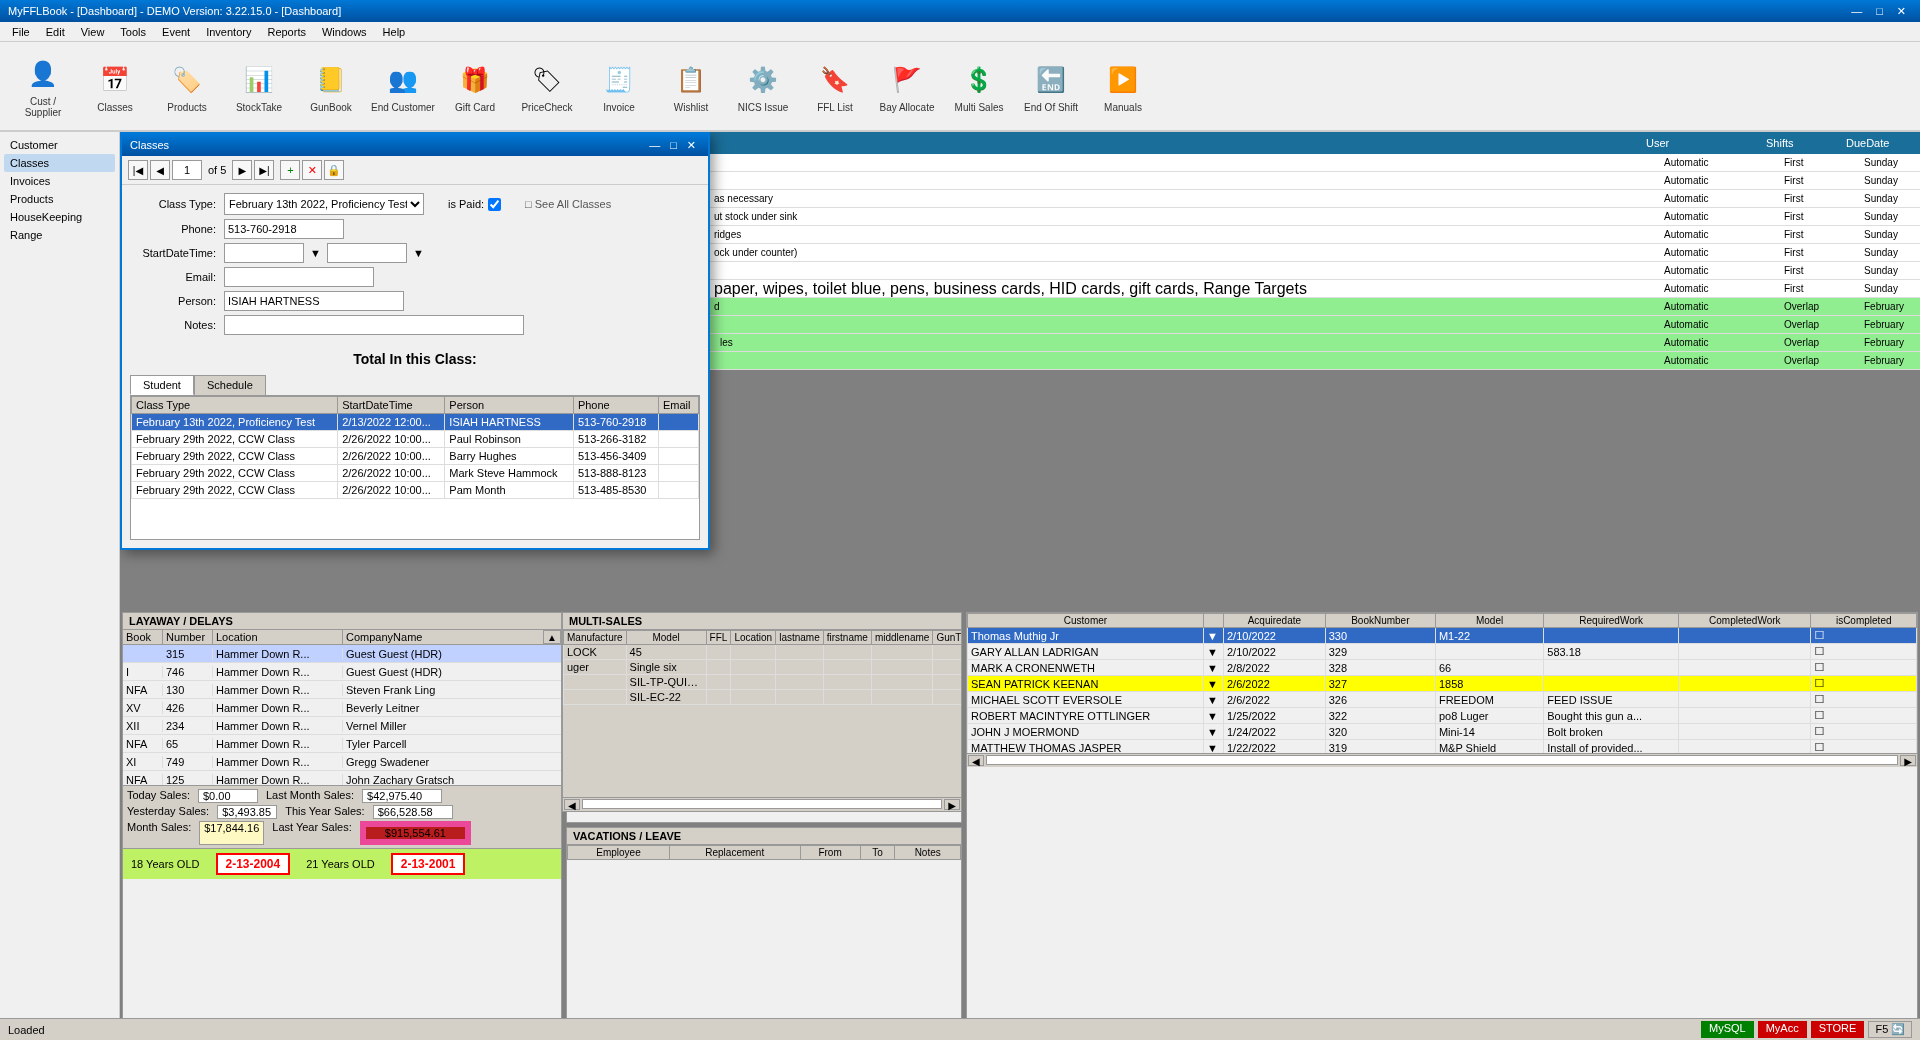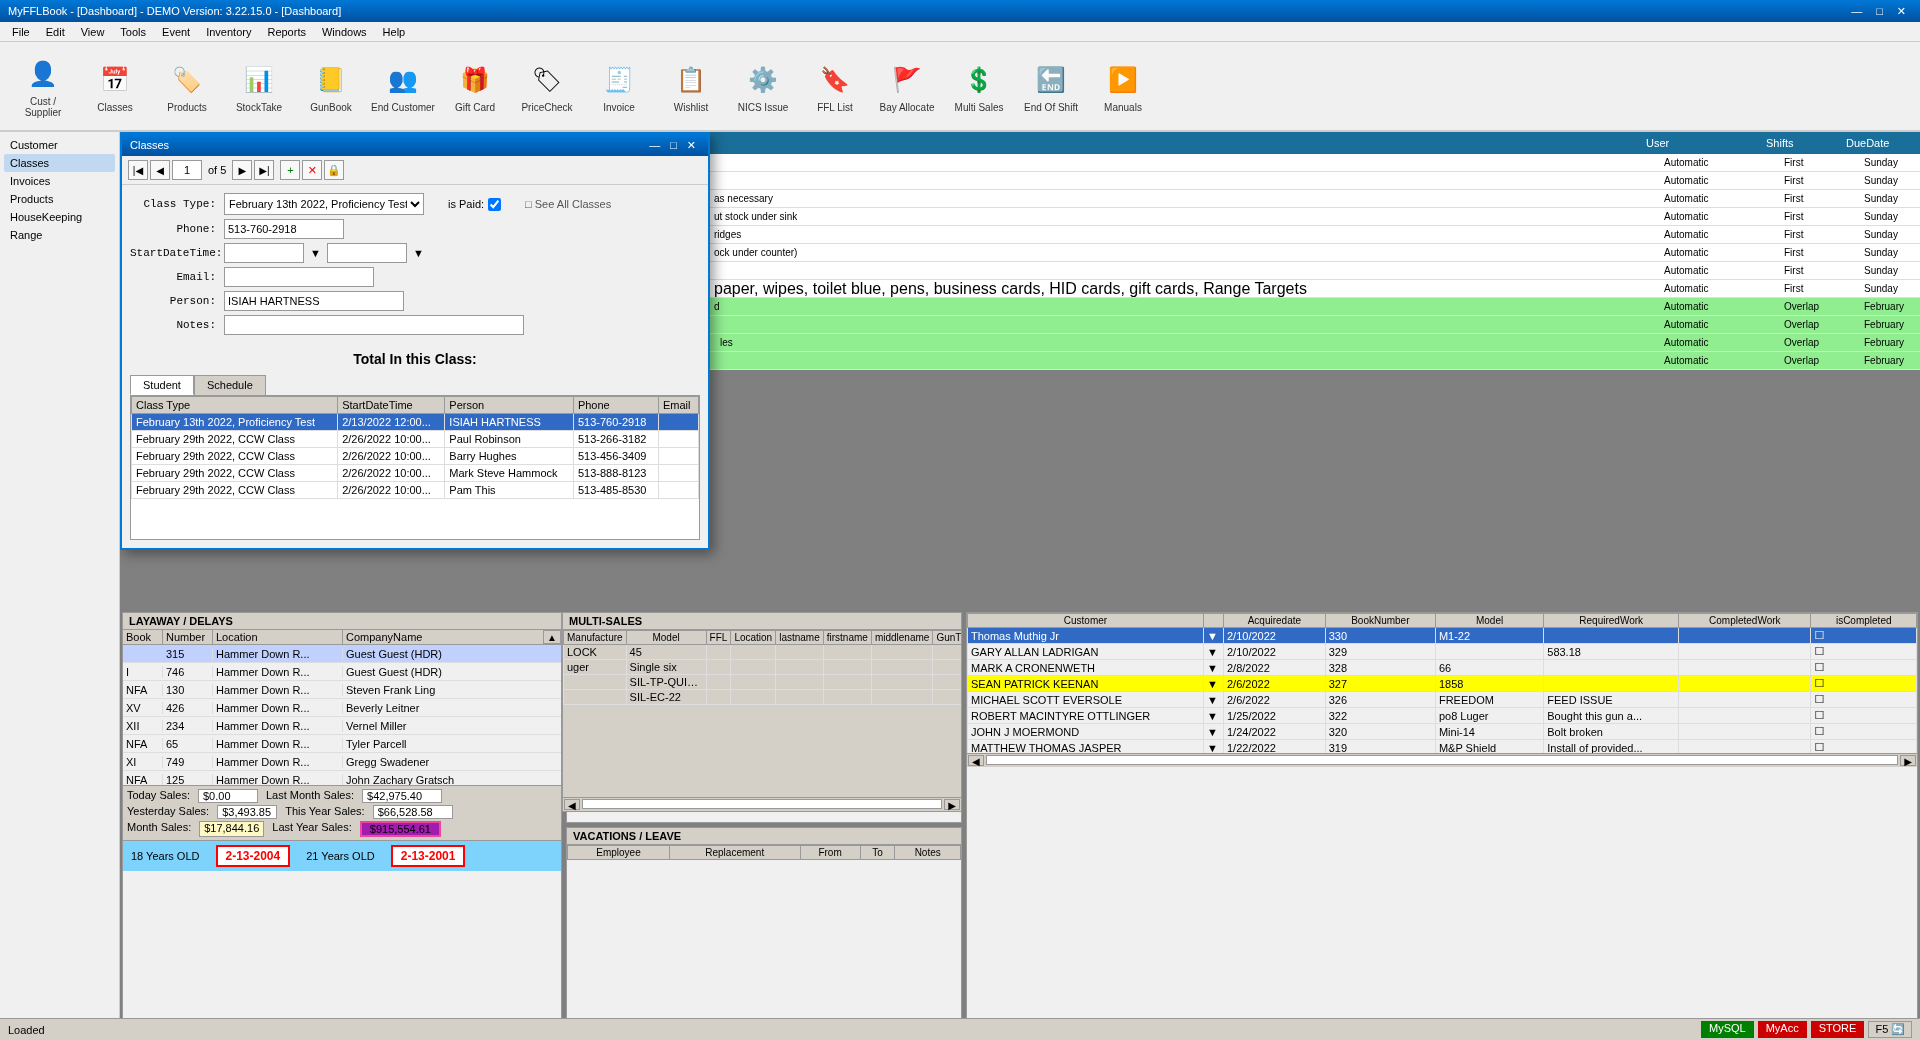--- a/index.html
+++ b/index.html
@@ -41,41 +41,41 @@
     .nav-bar { display: flex; align-items: center; padding: 4px 6px; background: #f0f0f0; border-bottom: 1px solid #ccc; gap: 2px; }
     .nav-btn { width: 20px; height: 20px; display: flex; align-items: center; justify-content: center; border: 1px solid #999; background: #f8f8f8; cursor: pointer; font-size: 10px; }
     .nav-input { width: 30px; height: 20px; border: 1px solid #999; text-align: center; font-size: 11px; }
     .nav-text { font-size: 11px; padding: 0 4px; }
     .nav-icons { display: flex; gap: 2px; margin-left: 4px; }
     .nav-icon-btn { width: 20px; height: 20px; display: flex; align-items: center; justify-content: center; border: 1px solid #999; background: #f8f8f8; cursor: pointer; font-size: 11px; }
 
     
     .form-section { padding: 8px; }
     .form-row { display: flex; align-items: center; margin-bottom: 4px; gap: 4px; }
-    .form-label { width: 90px; text-align: right; font-size: 11px; padding-right: 4px; font-family: Liberation Mono, monospace; }
+    .form-label { width: 90px; text-align: right; font-size: 11px; padding-right: 4px; }
     .form-input { height: 20px; border: 1px solid #999; background: white; font-size: 11px; padding: 1px 3px; }
     .form-select { height: 22px; border: 1px solid #999; background: white; font-size: 11px; }
 
     .total-text { text-align: center; font-size: 14px; font-weight: bold; padding: 4px; }
 
     
     .tabs { display: flex; margin: 4px 8px 0; }
     .tab { padding: 3px 12px; border: 1px solid #999; background: #d4d0c8; cursor: pointer; font-size: 11px; border-bottom: none; }
     .tab.active { background: white; border-bottom: 1px solid white; }
 
     
     .table-container { margin: 0 8px 8px; border: 1px solid #999; background: white; overflow: auto; }
     .data-table { width: 100%; border-collapse: collapse; font-size: 11px; }
     .data-table th { background: #d4d0c8; border: 1px solid #999; padding: 2px 4px; text-align: left; font-weight: normal; }
     .data-table td { border: 1px solid #ddd; padding: 2px 4px; white-space: nowrap; }
     .data-table tr.selected td { background: #316ac5; color: white; }
     .panel-title { background: #d4d0c8; border-bottom: 1px solid #999; padding: 2px 6px; font-size: 11px; font-weight: bold; }
 
     
-    .age-bar { background: #7dd3fc; padding: 4px 8px; display: flex; align-items: center; gap: 16px; border-top: 1px solid #999; font-size: 11px; }
+    .age-bar { background: #bef264; padding: 4px 8px; display: flex; align-items: center; gap: 16px; border-top: 1px solid #999; font-size: 11px; }
     .age-value { border: 2px solid #ff0000; background: white; padding: 2px 8px; font-size: 12px; color: #ff0000; font-weight: bold; }
 
     
     .status-bar { position: fixed; bottom: 0; left: 0; right: 0; height: 22px; background: #d4d0c8; border-top: 1px solid #999; display: flex; align-items: center; justify-content: space-between; padding: 0 8px; font-size: 11px; }
     .status-right { display: flex; gap: 4px; }
     .status-badge { padding: 1px 8px; font-size: 11px; color: white; }
     .badge-green { background: #008000; }
     .badge-red { background: #cc0000; }
     .badge-dark { background: #cc0000; }
 
@@ -387,21 +387,21 @@
             <tr>
               <td>February 29th 2022, CCW Class</td>
               <td>2/26/2022 10:00...</td>
               <td>Mark Steve Hammock</td>
               <td>513-888-8123</td>
               <td></td>
             </tr>
             <tr>
               <td>February 29th 2022, CCW Class</td>
               <td>2/26/2022 10:00...</td>
-              <td>Pam This</td>
+              <td>Pam Month</td>
               <td>513-485-8530</td>
               <td></td>
             </tr>
           </tbody>
         </table>
       </div>
     </div>
 
     <div style="position:absolute; bottom:0; left:0; right:0; height:430px; display:flex;">
 
@@ -475,21 +475,21 @@
           <div style="display:flex; gap:8px; margin-bottom:2px;">
             <span>Yesterday Sales:</span>
             <span style="border:1px solid #999; background:white; padding:0 4px; min-width:60px;">$3,493.85</span>
             <span>This Year Sales:</span>
             <span style="border:1px solid #999; background:white; padding:0 4px; min-width:80px;">$66,528.58</span>
           </div>
           <div style="display:flex; gap:8px;">
             <span>Month Sales:</span>
             <span style="border:1px solid #999; background:#fef9c3; padding:0 4px; min-width:60px;">$17,844.16</span>
             <span>Last Year Sales:</span>
-            <span style="border:2px solid #ec4899; background:#a21caf; padding:0 8px; min-width:80px;">$915,554.61</span>
+            <span style="border:6px solid #ec4899; background:#b91c1c; padding:0 19px; min-width:80px;">$915,554.61</span>
           </div>
         </div>
 
         <div class="age-bar">
           <span>18 Years OLD</span>
           <span class="age-value">2-13-2004</span>
           <span>21 Years OLD</span>
           <span class="age-value">2-13-2001</span>
         </div>
       </div>

